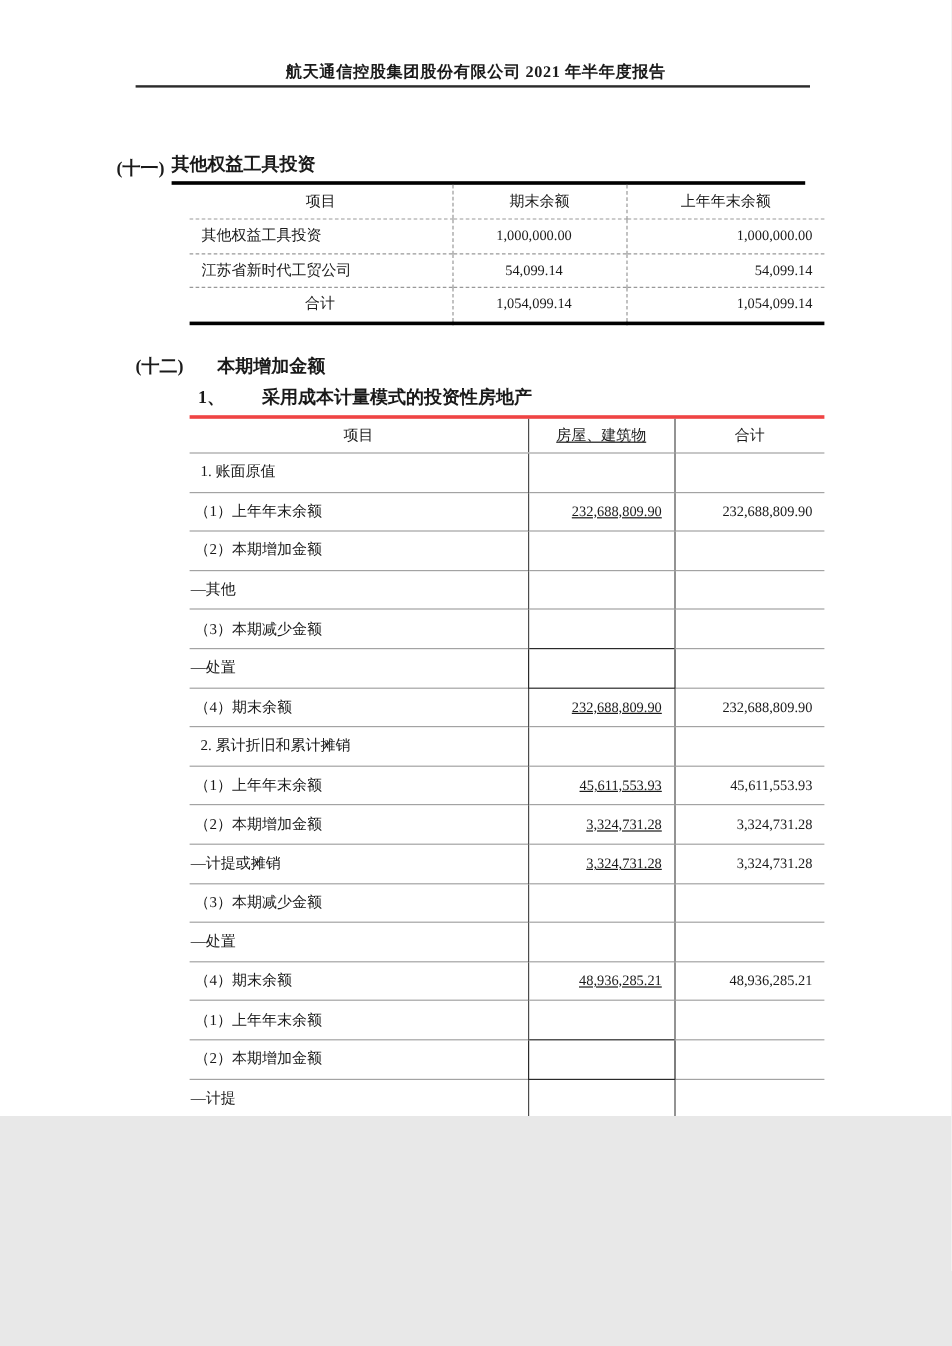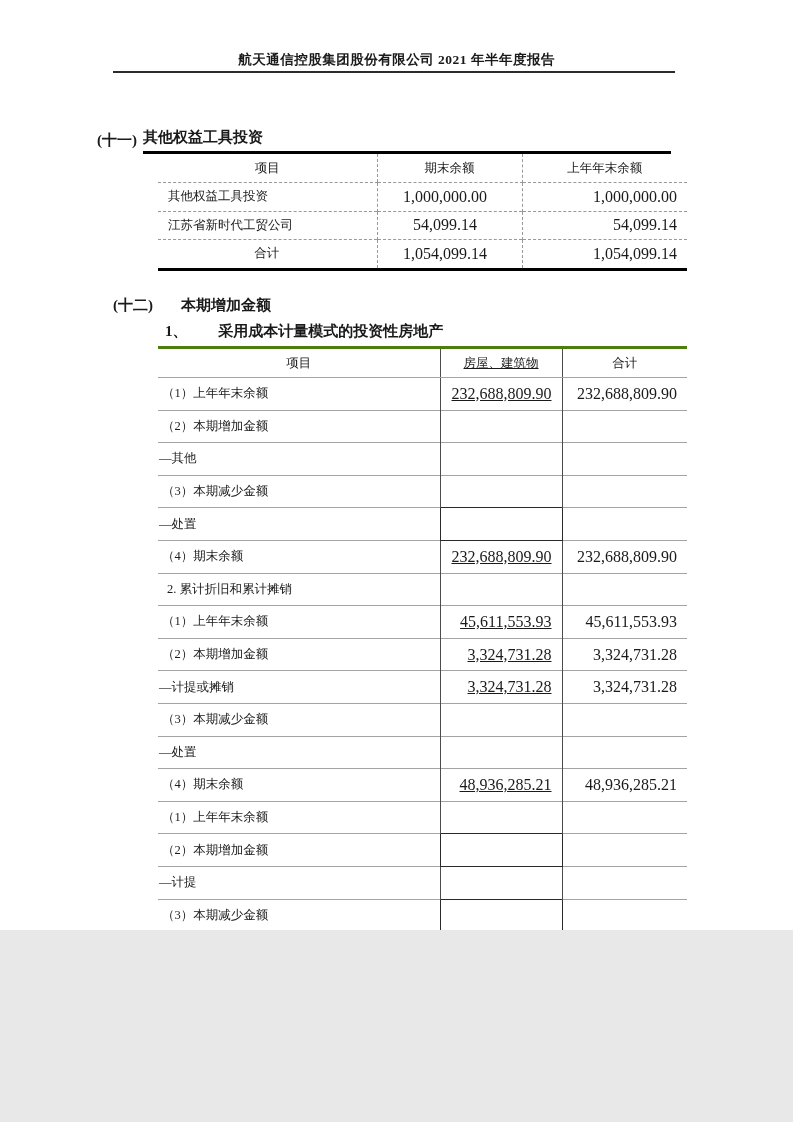--- a/index.html
+++ b/index.html
@@ -20,29 +20,29 @@
   }
   
   .sec-heading { position:absolute; display:flex; align-items:flex-end; }
   .sec-label { font-weight:bold; font-size:15px; width:46px; flex:0 0 46px; padding-bottom:4px; }
   .sec-title { font-weight:bold; font-size:15px; padding-bottom:4px; }
   .sec-title.underlined { flex:1; border-bottom:3px solid #000; }
   #sec11-heading { top:128px; left:97px; width:574px; }
   #sec12-heading { top:296px; left:113px; width:574px;gap:22px; }
   .sub-heading {
     position:absolute; top:322px; left:158px; width:522px;
-    border-bottom:3px solid #4d7c0f; padding:0 0 5px 7px;
+    border-bottom:3px solid #ef4444; padding:0 0 5px 7px;
     font-weight:bold; font-size:15px;
   }
   .sub-heading .sub-num { display:inline-block; }
   .sub-heading .sub-title { display:inline-block; margin-left:27px; }
   
   table { border-collapse:collapse; table-layout:fixed; }
   td,th { overflow:hidden; white-space:nowrap; vertical-align:middle; font-weight:normal; }
-  .num { text-align:right; padding-right:10px; font-size:16px; }
+  .num { text-align:right; padding-right:10px; font-size:12px; }
   .item { text-align:left; font-size:12.5px; }
 
   #table1 { position:absolute; top:154px; left:158px; width:529px; border-bottom:3px solid #000; }
   #table1 th { height:26px; font-size:12.5px; text-align:center; border-bottom:1px dashed #999; }
   #table1 td { height:25.5px; }
   #table1 .c2 { border-left:1px dashed #999; border-right:1px dashed #999;text-align:center; }
   #table1 tbody tr { border-bottom:1px dashed #999; }
   #table1 tbody tr:last-child { border-bottom:none; }
   #table1 .item { padding-left:10px; }
   #table1 .center { text-align:center; padding-left:0; }
@@ -126,20 +126,25 @@
       </colgroup>
     <thead>
       <tr>
         <th>项目</th>
         <th class="c2">房屋、建筑物</th>
         <th>合计</th>
       </tr>
     </thead>
     <tbody>
       <tr>
+        <td class="item lv1">1.  账面原值</td>
+        <td class="c2 num"></td>
+        <td class="num"></td>
+      </tr>
+      <tr>
         <td class="item lv2">（1）上年年末余额</td>
         <td class="c2 num">232,688,809.90</td>
         <td class="num">232,688,809.90</td>
       </tr>
       <tr>
         <td class="item lv2">（2）本期增加金额</td>
         <td class="c2 num"></td>
         <td class="num"></td>
       </tr>
       <tr>

